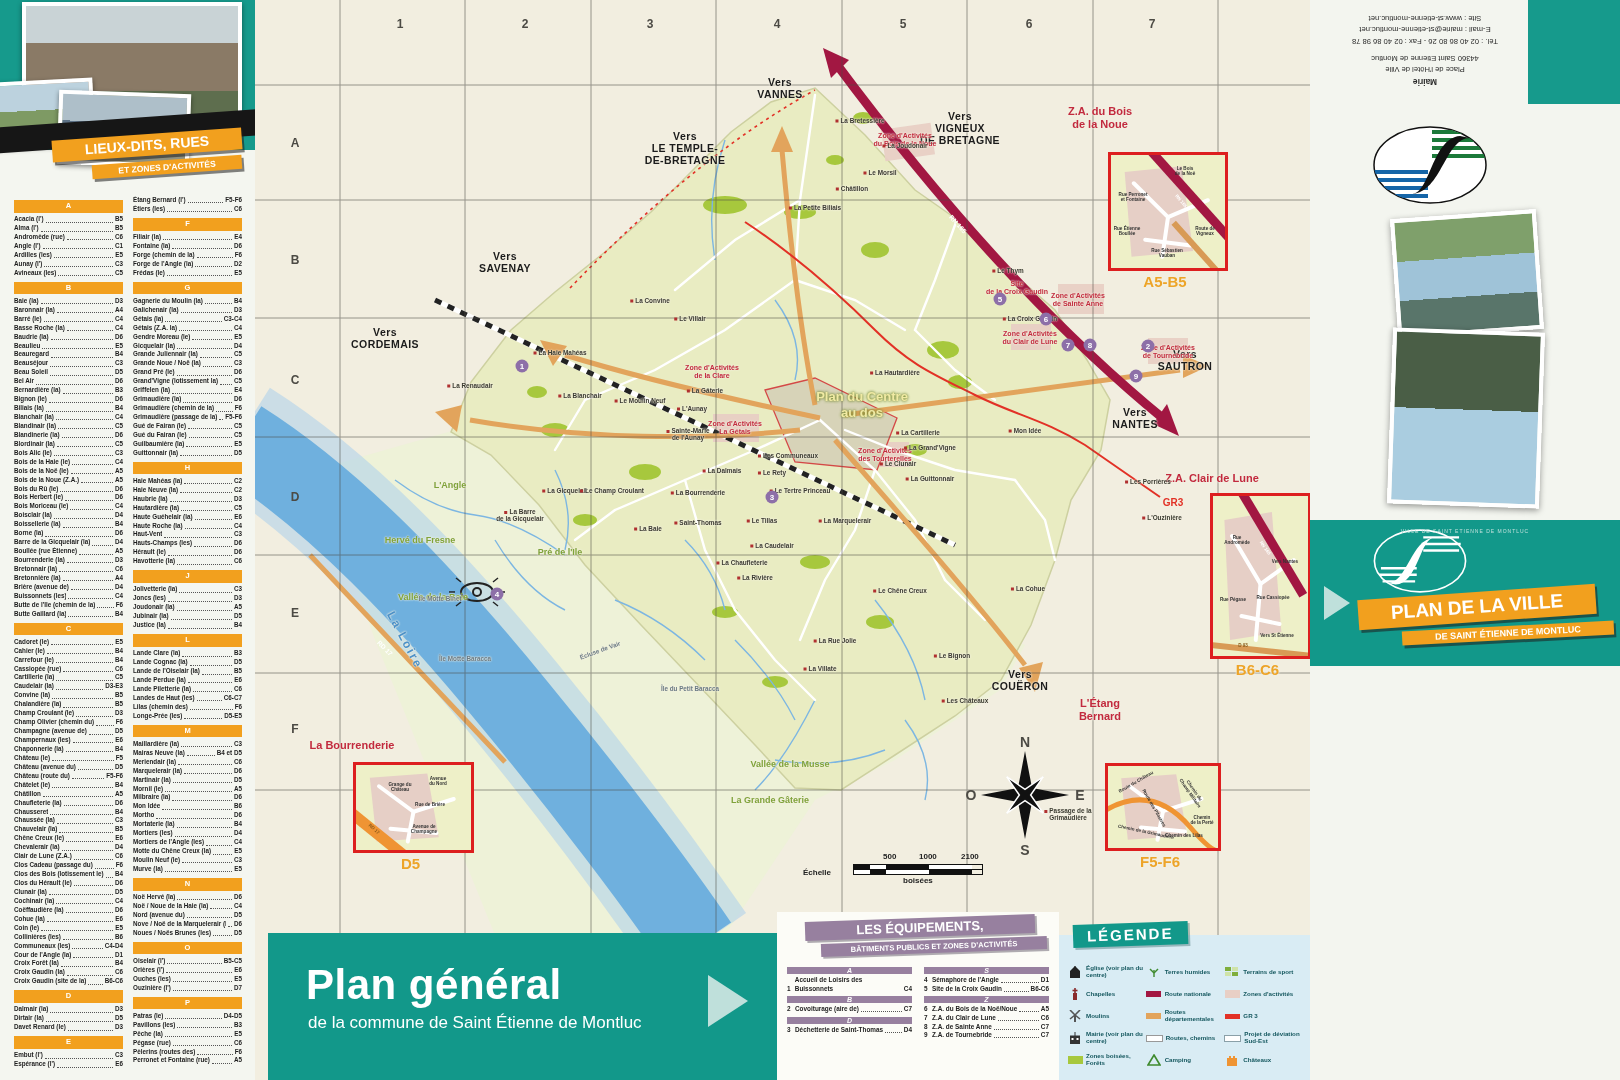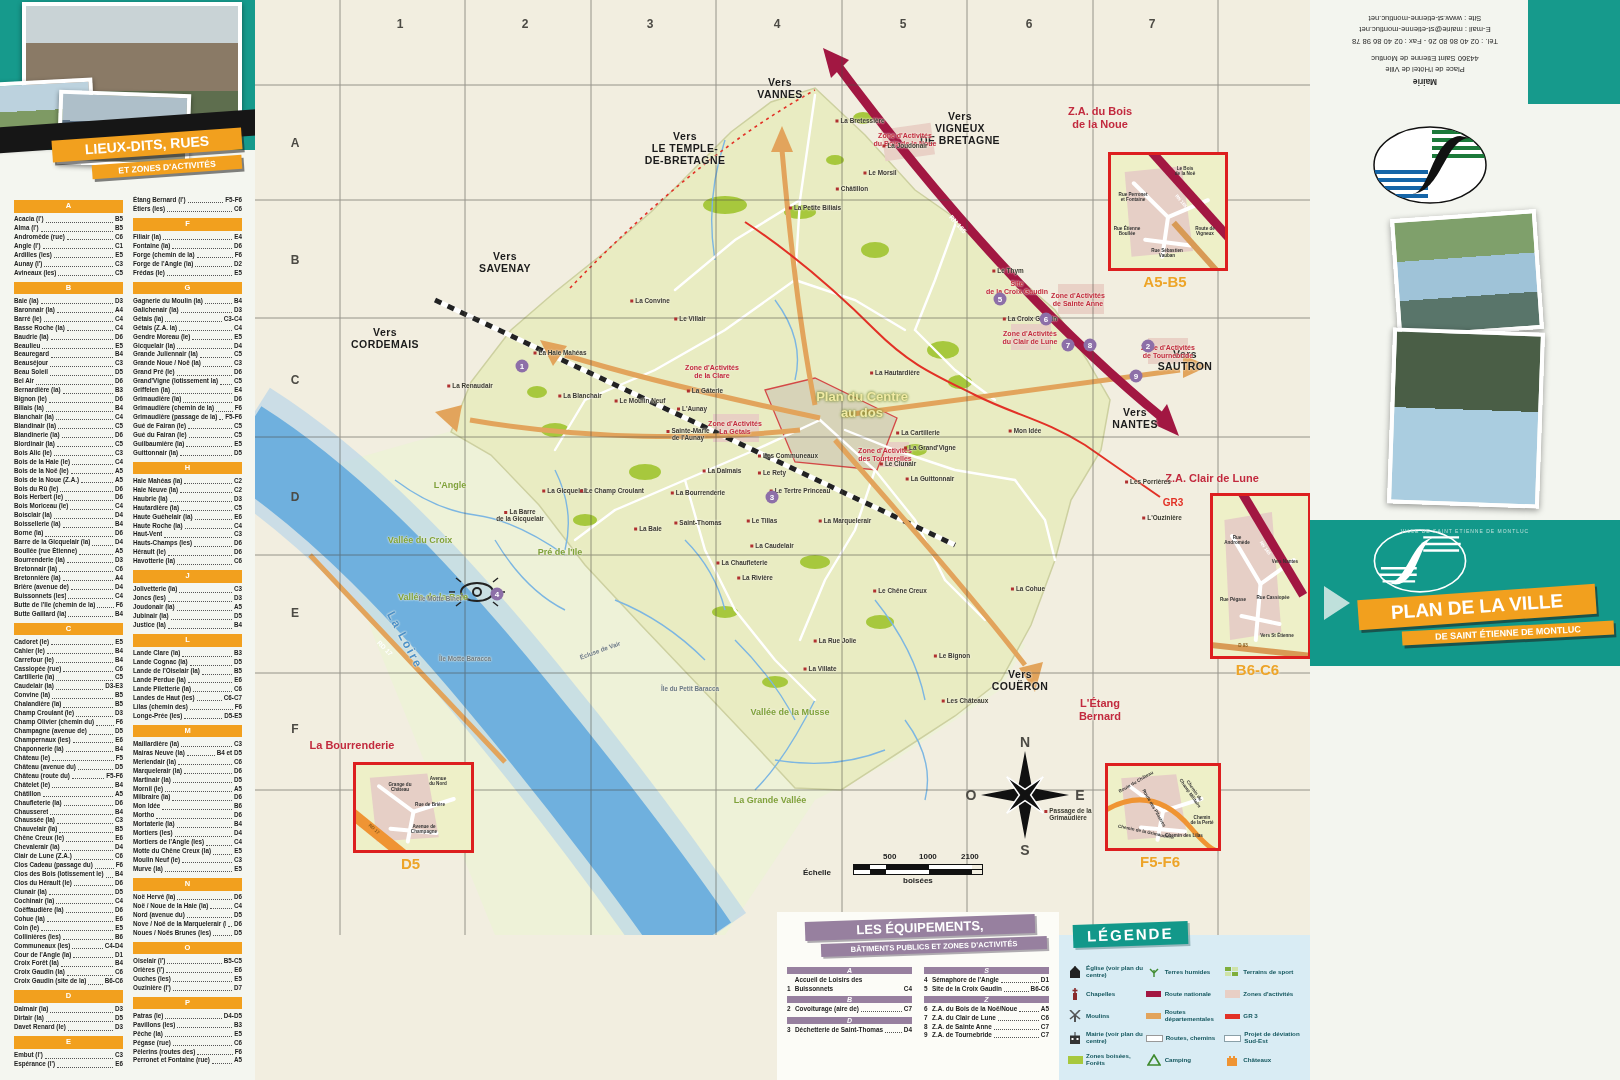--- a/index.html
+++ b/index.html
@@ -1152,25 +1152,25 @@
         <div class="mlab ham" style="left: 753px; top: 270px; transform: translate(-50%, -50%);">Le Thym</div>
         <div class="mlab ham" style="left: 770px; top: 430px; transform: translate(-50%, -50%);">Mon Idée</div>
         <div class="mlab ham" style="left: 773px; top: 588px; transform: translate(-50%, -50%);">La Cohue</div>
         <div class="mlab ham" style="left: 645px; top: 590px; transform: translate(-50%, -50%);">Le Chêne Creux</div>
         <div class="mlab ham" style="left: 500px; top: 577px; transform: translate(-50%, -50%);">La Rivière</div>
         <div class="mlab ham" style="left: 580px; top: 640px; transform: translate(-50%, -50%);">La Rue Jolie</div>
         <div class="mlab ham" style="left: 565px; top: 668px; transform: translate(-50%, -50%);">La Villate</div>
         <div class="mlab ham" style="left: 893px; top: 481px; transform: translate(-50%, -50%);">Les Porrières</div>
         <div class="mlab ham" style="left: 907px; top: 517px; transform: translate(-50%, -50%);">L'Ouzinière</div>
         <div class="mlab ham" style="left: 813px; top: 814px; transform: translate(-50%, -50%);">Passage de la<br>Grimaudière</div>
-        <div class="mlab green" style="left: 165px; top: 540px; transform: translate(-50%, -50%);">Vallée du Croix</div>
+        <div class="mlab green" style="left: 165px; top: 540px; transform: translate(-50%, -50%);">Hervé du Fresne</div>
         <div class="mlab green" style="left: 305px; top: 552px; transform: translate(-50%, -50%);">Pré de l'Ile</div>
         <div class="mlab green" style="left: 178px; top: 597px; transform: translate(-50%, -50%);">Vallée de la Baie</div>
-        <div class="mlab green" style="left: 535px; top: 712px; transform: translate(-50%, -50%);">Vallée de la Musse</div>
-        <div class="mlab green" style="left: 515px; top: 800px; transform: translate(-50%, -50%);">La Grande Vallée</div>
+        <div class="mlab green" style="left: 535px; top: 764px; transform: translate(-50%, -50%);">Vallée de la Musse</div>
+        <div class="mlab green" style="left: 515px; top: 800px; transform: translate(-50%, -50%);">La Grande Gâterie</div>
         <div class="mlab green" style="left: 195px; top: 485px; transform: translate(-50%, -50%);">L'Angle</div>
         <div class="mlab isl" style="left: 185px; top: 598px; transform: translate(-50%, -50%);">Île Motte Binet</div>
         <div class="mlab isl" style="left: 210px; top: 658px; transform: translate(-50%, -50%);">Île Motte Baracca</div>
         <div class="mlab isl" style="left: 435px; top: 688px; transform: translate(-50%, -50%);">Île du Petit Baracca</div>
         <div class="mlab isl" style="left: 345px; top: 650px; transform: translate(-50%, -50%) rotate(-20deg);">Écluse de Vair</div>
         <div class="mlab water" style="left: 150px; top: 640px; transform: translate(-50%, -50%) rotate(62deg);">La Loire</div>
         <div class="mlab roadlab" style="left: 703px; top: 224px; transform: translate(-50%, -50%) rotate(48deg);">RN 165</div>
         <div class="mlab roadlab" style="left: 130px; top: 648px; transform: translate(-50%, -50%) rotate(45deg);">RD 17</div>
         <div class="mlab center-label" style="left: 607px; top: 405px; transform: translate(-50%, -50%);">Plan du Centre<br>au dos</div>
         <div class="marker" style="left: 267px; top: 366px;">1</div>
@@ -1279,20 +1279,25 @@
           <div class="sb-seg" style="width:16px;background:#fff;"></div>
             <div class="sb-seg" style="width:16px;background:#111;"></div>
           <div class="sb-seg" style="width:43px;background:#fff;"></div>
             <div class="sb-seg" style="width:43px;background:#111;"></div>
         </div>
       </div>
       <span class="abs" style="left:100px;top:24px;">boisées</span>
     </div>
   </div>
 
+  <div class="title-block">
+    <h1>Plan général</h1>
+    <p>de la commune de Saint Étienne de Montluc</p>
+    <div class="tri abs" style="left:440px;top:42px;"></div>
+  </div>
 
   <div class="equip">
     <div class="pbanner" style="left:28px;top:6px;width:230px;font-size:13px;padding:2px 0;">
       <span>LES ÉQUIPEMENTS,</span>
     </div>
     <div class="pbanner" style="left:44px;top:28px;width:226px;font-size:7.5px;padding:2px 0;">
       <span>BÂTIMENTS PUBLICS ET ZONES D'ACTIVITÉS</span>
     </div>
     <div class="eq-cols">
       <div class="eq-col">

